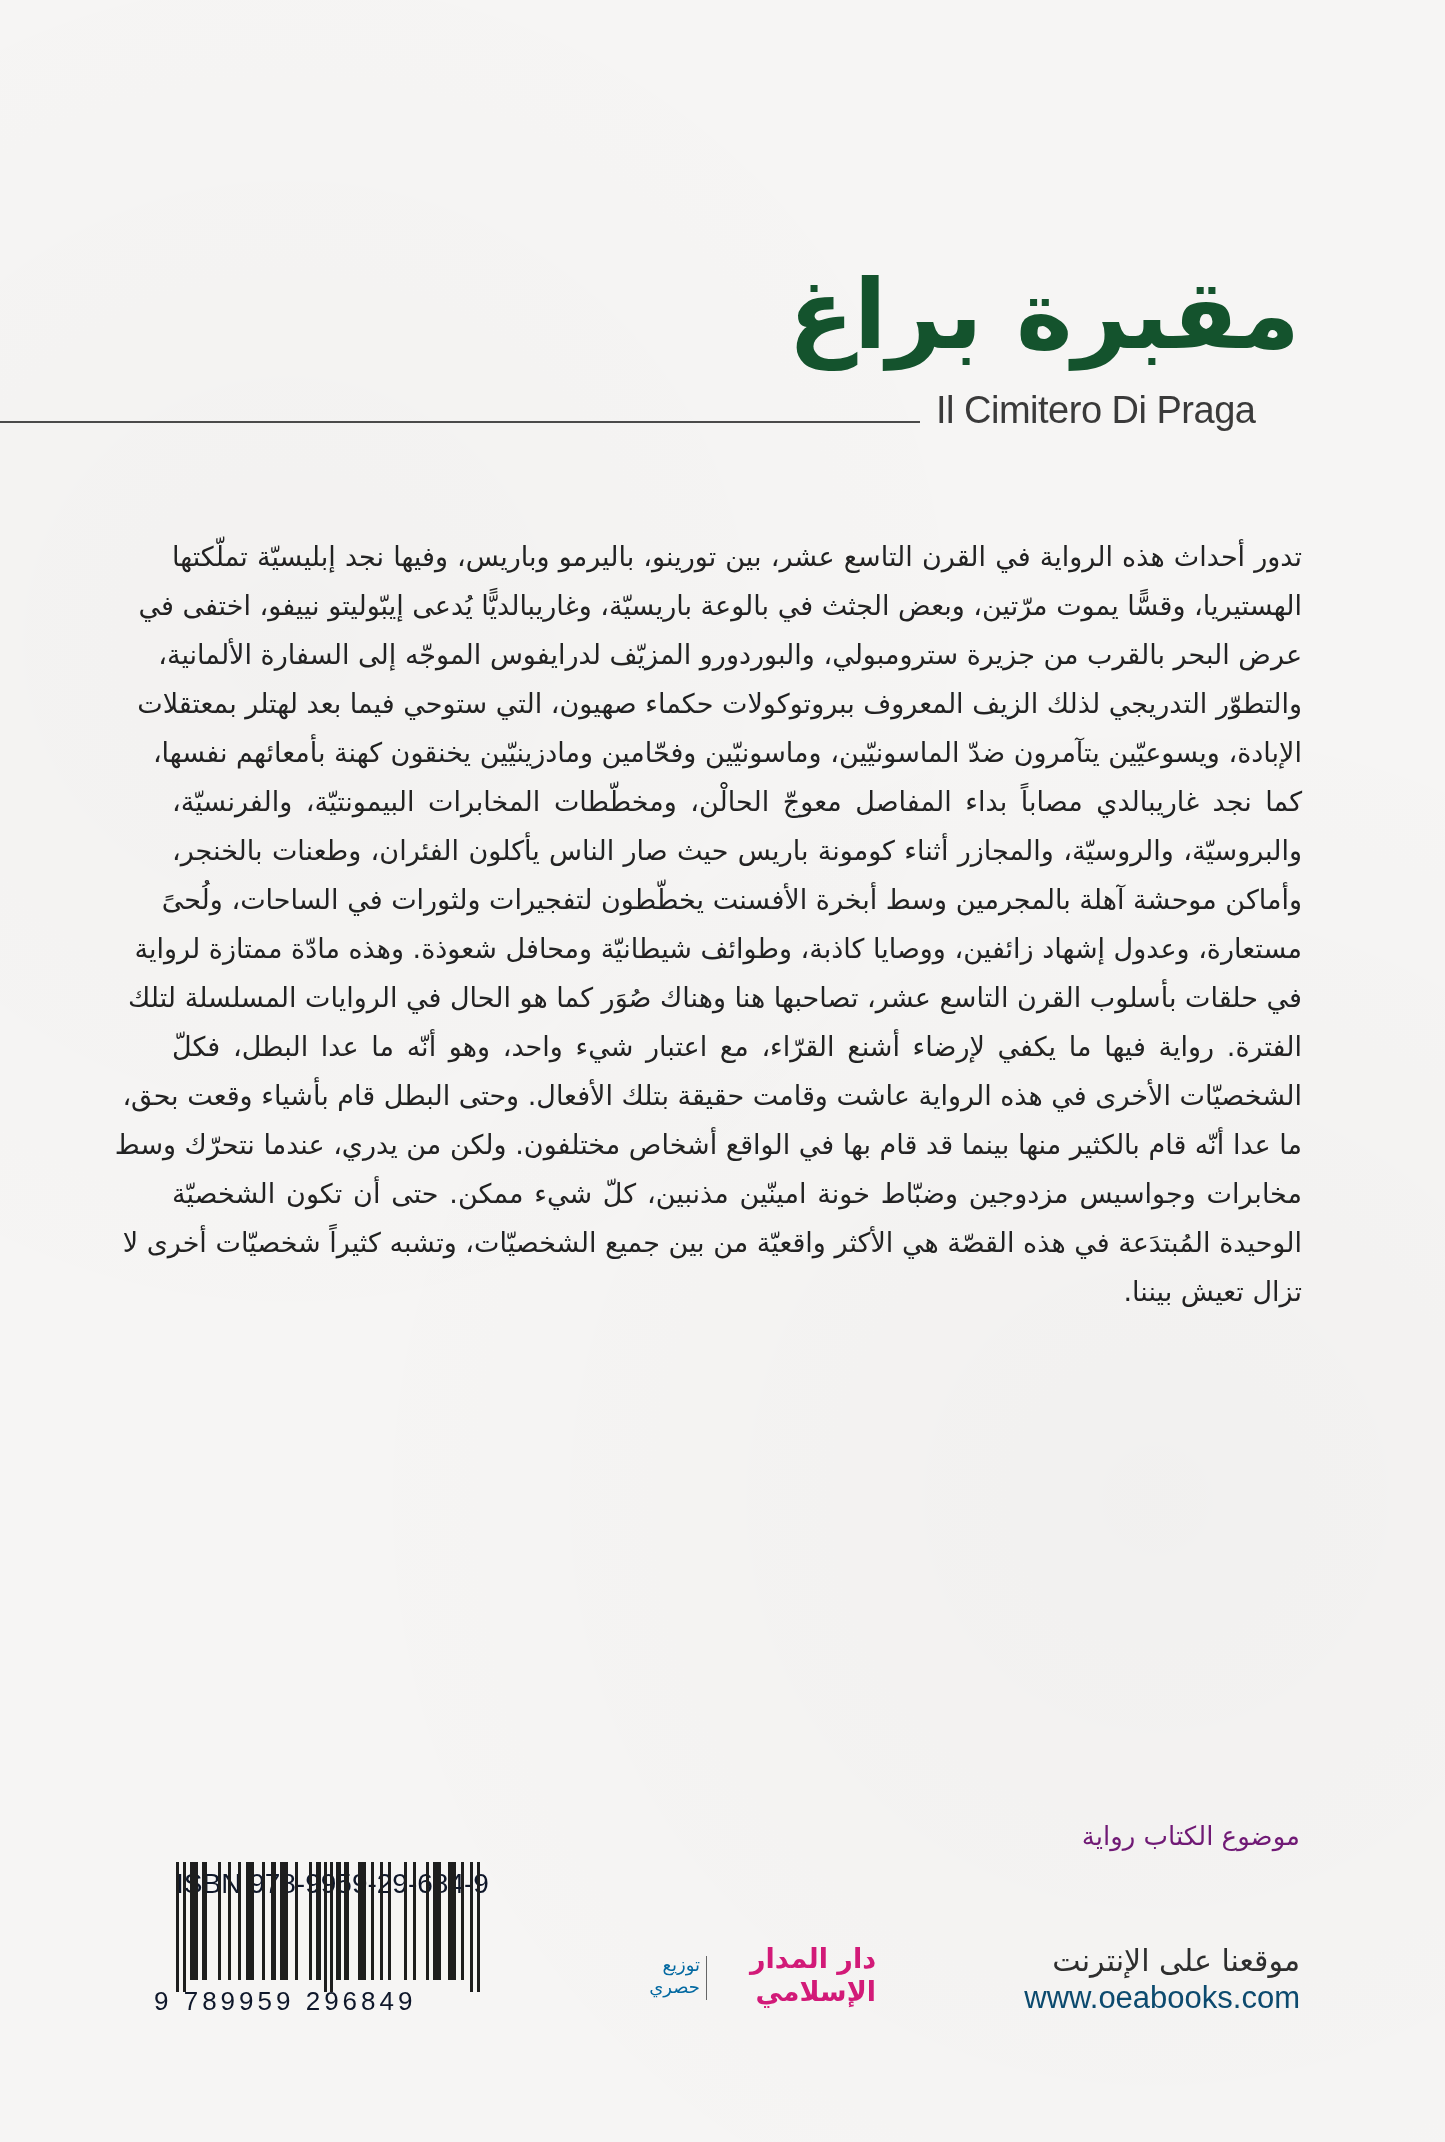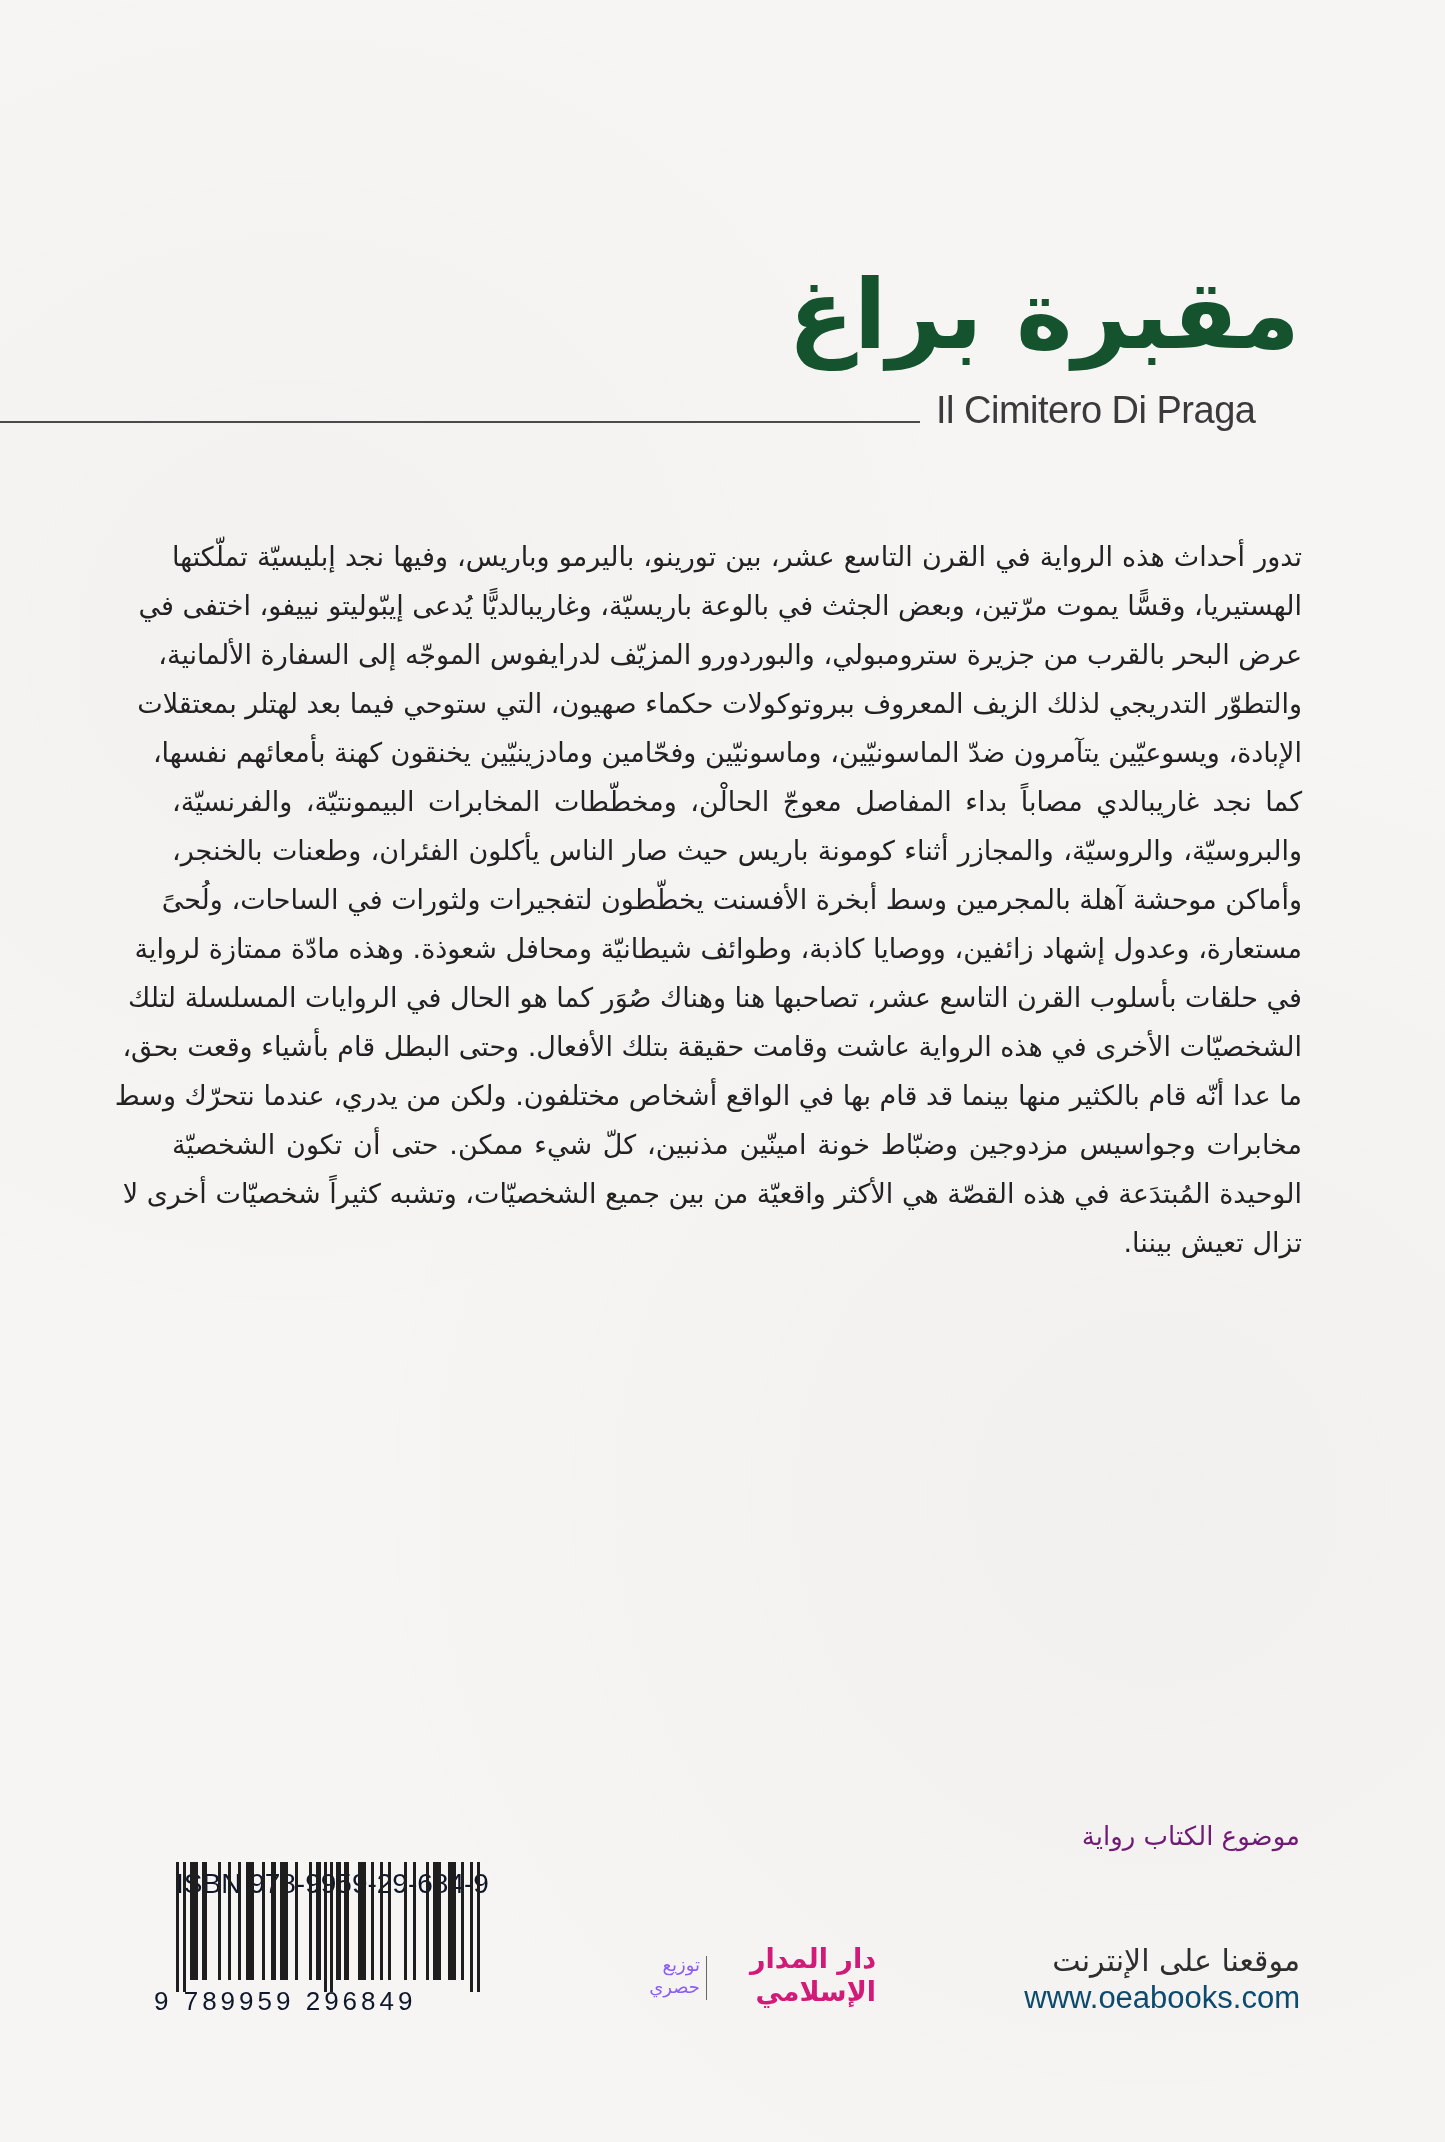--- a/index.html
+++ b/index.html
@@ -49,21 +49,21 @@
     left: 176px; top: 1862px; width: 306px; height: 130px;
   }
   #barcode-digits {
     left: 154px; top: 1984px; width: 340px;
     font-family: "Liberation Sans", sans-serif; font-size: 26px; line-height: 34px;
     color: #0f172a; letter-spacing: 4px;
   }
   #publisher { left: 636px; top: 1940px; width: 240px; height: 80px; }
   #pub-dist {
     position: absolute; left: 0; top: 14px; width: 64px; direction: rtl; text-align: right;
-    font-size: 18px; line-height: 22px; color: #8b5cf6;
+    font-size: 18px; line-height: 22px; color: #0369a1;
   }
   #pub-sep { position: absolute; left: 70px; top: 16px; width: 0; height: 44px; border-left: 1px solid #666; }
   #pub-name {
     position: absolute; left: 76px; top: 2px; width: 164px; direction: rtl; text-align: right;
     font-weight: bold; font-size: 27px; line-height: 33px; color: #d21a78;
   }
   #website-label {
     left: 1000px; top: 1942px; width: 300px; direction: rtl; text-align: right;
     font-size: 30px; line-height: 38px; color: #2e2e2e;
   }
@@ -83,20 +83,21 @@
   <div class="line">تدور أحداث هذه الرواية في القرن التاسع عشر، بين تورينو، باليرمو وباريس، وفيها نجد إبليسيّة تملّكتها</div>
   <div class="line">الهستيريا، وقسًّا يموت مرّتين، وبعض الجثث في بالوعة باريسيّة، وغاريبالديًّا يُدعى إيبّوليتو نييفو، اختفى في</div>
   <div class="line">عرض البحر بالقرب من جزيرة سترومبولي، والبوردورو المزيّف لدرايفوس الموجّه إلى السفارة الألمانية،</div>
   <div class="line">والتطوّر التدريجي لذلك الزيف المعروف ببروتوكولات حكماء صهيون، التي ستوحي فيما بعد لهتلر بمعتقلات</div>
   <div class="line">الإبادة، ويسوعيّين يتآمرون ضدّ الماسونيّين، وماسونيّين وفحّامين ومادزينيّين يخنقون كهنة بأمعائهم نفسها،</div>
   <div class="line">كما نجد غاريبالدي مصاباً بداء المفاصل معوجّ الحالْن، ومخطّطات المخابرات البيمونتيّة، والفرنسيّة،</div>
   <div class="line">والبروسيّة، والروسيّة، والمجازر أثناء كومونة باريس حيث صار الناس يأكلون الفئران، وطعنات بالخنجر،</div>
   <div class="line">وأماكن موحشة آهلة بالمجرمين وسط أبخرة الأفسنت يخطّطون لتفجيرات ولثورات في الساحات، ولُحىً</div>
   <div class="line">مستعارة، وعدول إشهاد زائفين، ووصايا كاذبة، وطوائف شيطانيّة ومحافل شعوذة. وهذه مادّة ممتازة لرواية</div>
   <div class="line">في حلقات بأسلوب القرن التاسع عشر، تصاحبها هنا وهناك صُوَر كما هو الحال في الروايات المسلسلة لتلك</div>
+  <div class="line">الفترة. رواية فيها ما يكفي لإرضاء أشنع القرّاء، مع اعتبار شيء واحد، وهو أنّه ما عدا البطل، فكلّ</div>
   <div class="line">الشخصيّات الأخرى في هذه الرواية عاشت وقامت حقيقة بتلك الأفعال. وحتى البطل قام بأشياء وقعت بحق،</div>
   <div class="line">ما عدا أنّه قام بالكثير منها بينما قد قام بها في الواقع أشخاص مختلفون. ولكن من يدري، عندما نتحرّك وسط</div>
   <div class="line">مخابرات وجواسيس مزدوجين وضبّاط خونة امينّين مذنبين، كلّ شيء ممكن. حتى أن تكون الشخصيّة</div>
   <div class="line">الوحيدة المُبتدَعة في هذه القصّة هي الأكثر واقعيّة من بين جميع الشخصيّات، وتشبه كثيراً شخصيّات أخرى لا</div>
   <div class="line last">تزال تعيش بيننا.</div>
 </div>
 
 <div id="subject" class="abs">موضوع الكتاب رواية</div>
 
 <div id="isbn-label" class="abs">ISBN 978-9959-29-684-9</div>

